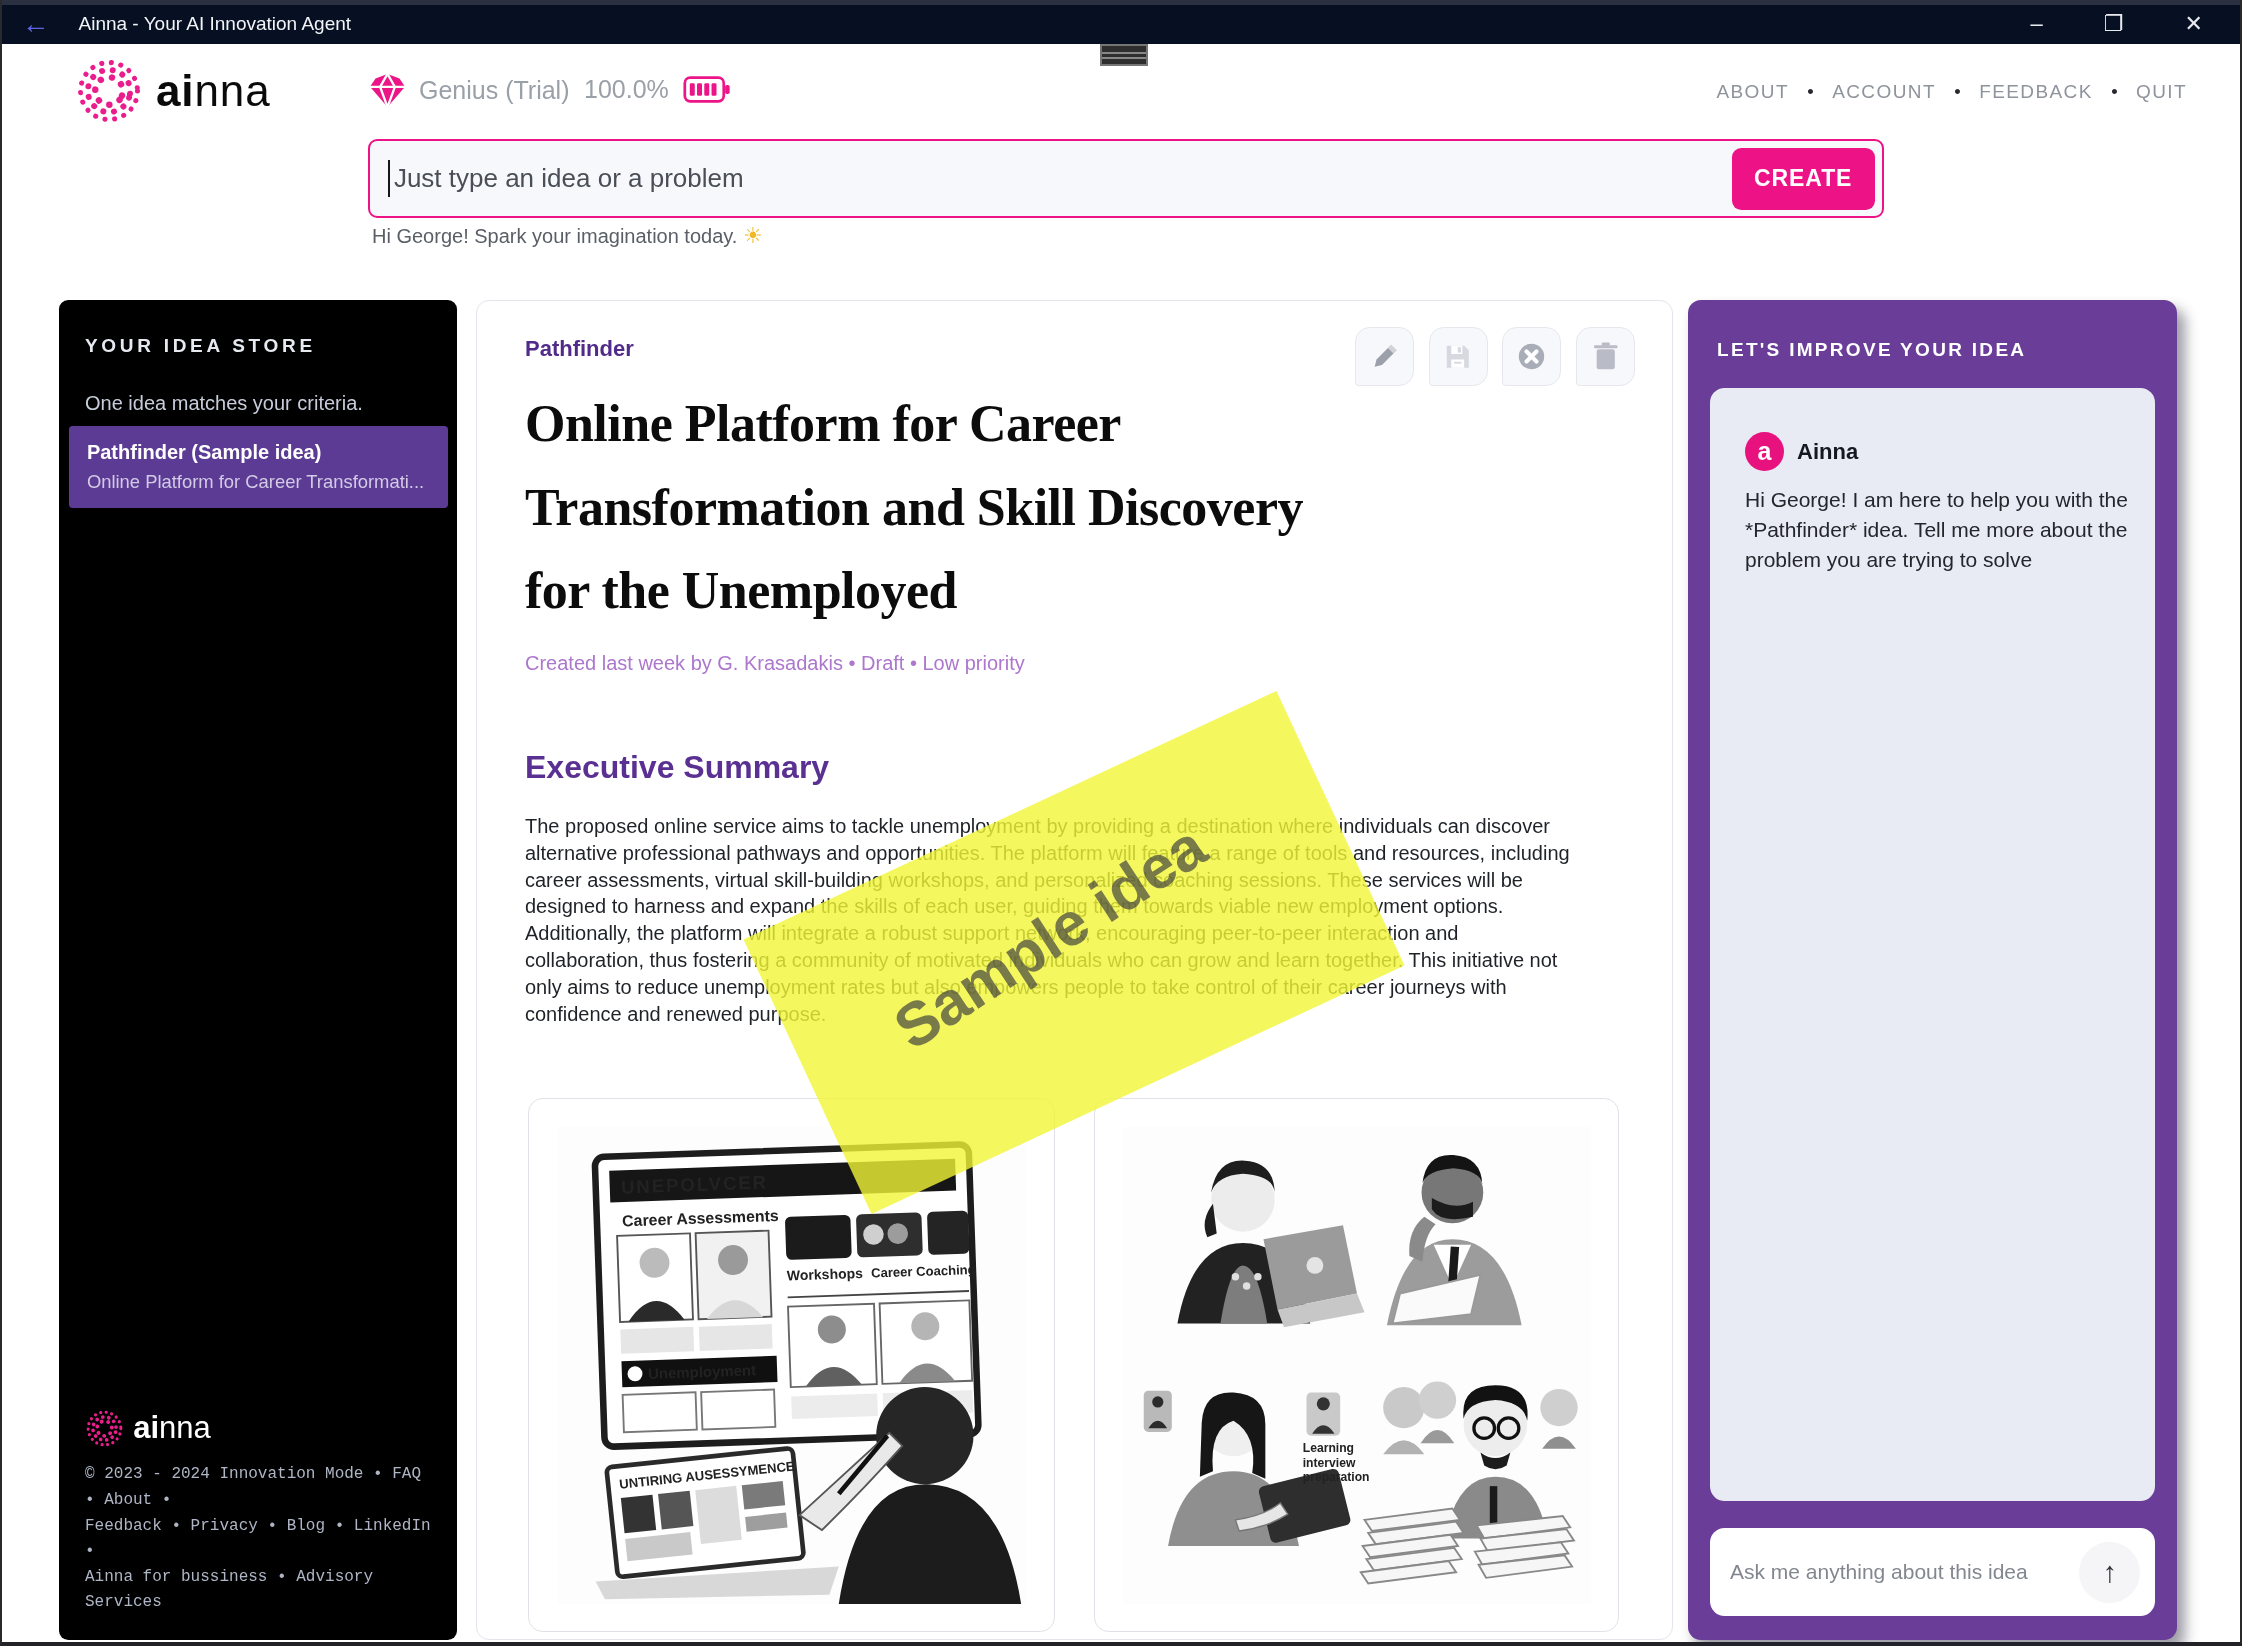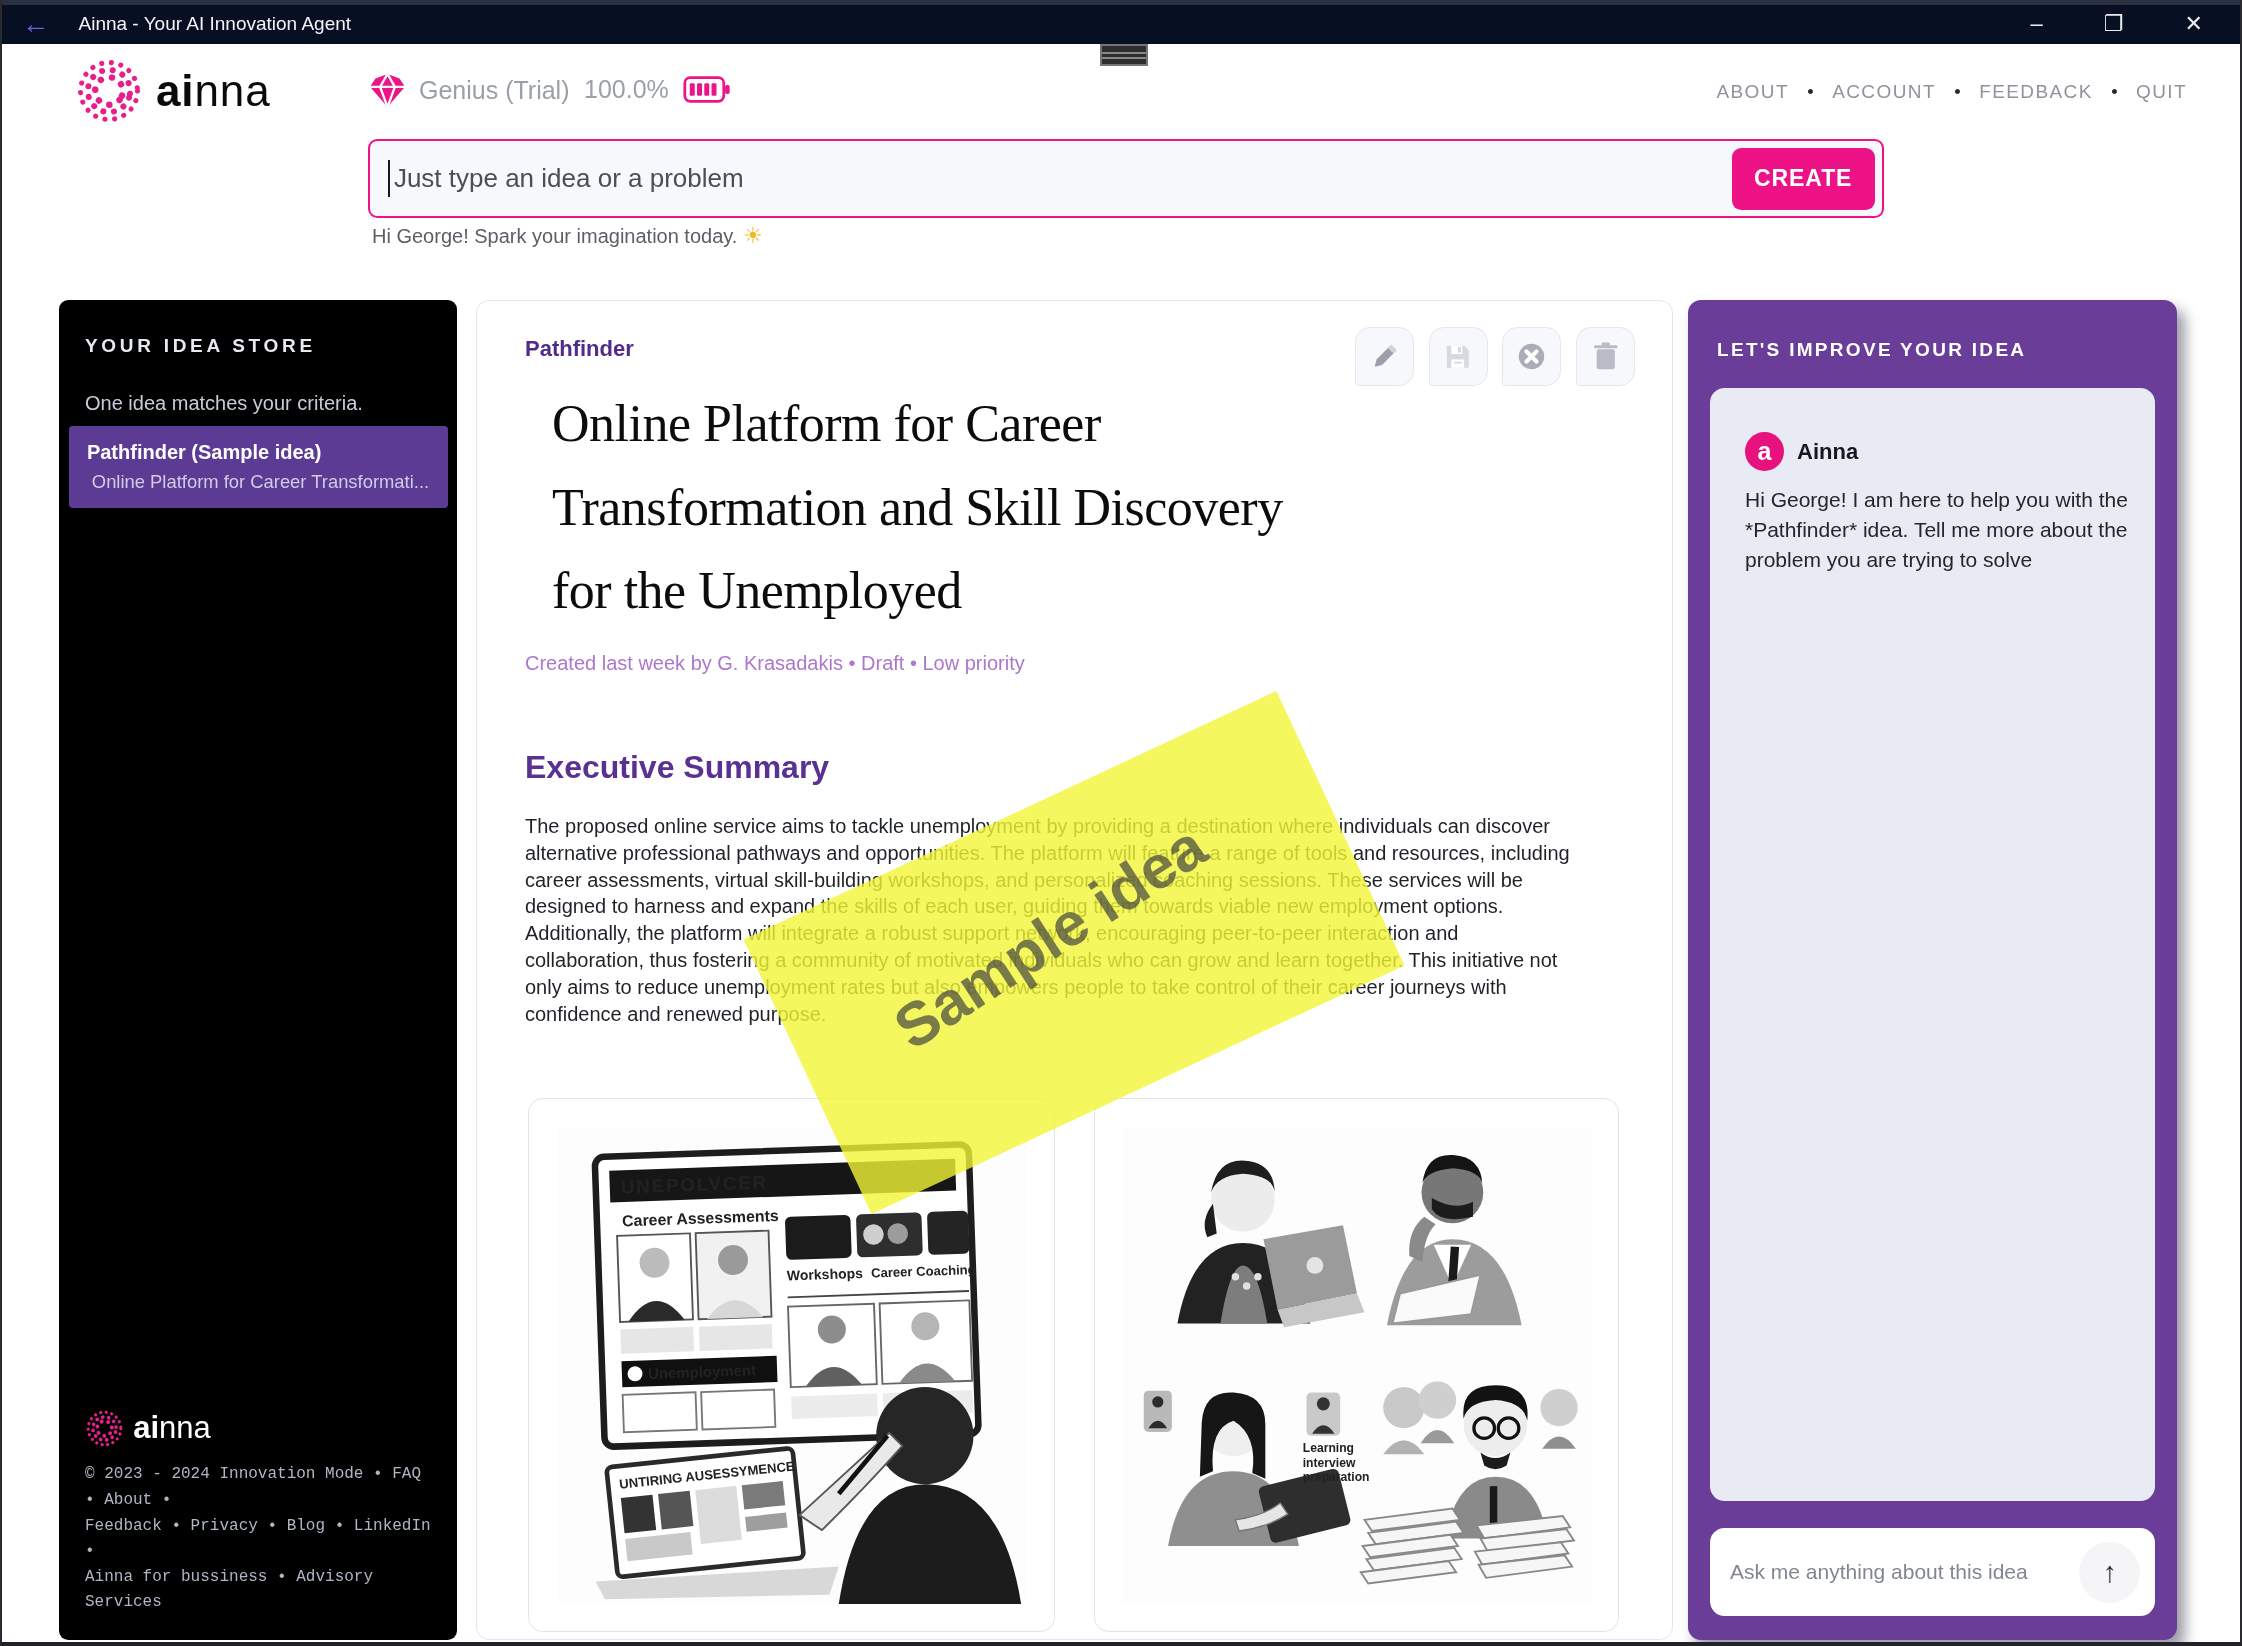--- a/index.html
+++ b/index.html
@@ -47,34 +47,34 @@
              border-radius:9.2px; padding:35px 26px; }
   .sb-title { color:#E6E9F0; font-size:19px; font-weight:700; letter-spacing:3.7px; }
   .sb-search { margin-top:37px; height:59px; background:#E9ECF2; border-radius:9.2px;
                display:flex; align-items:center; padding:0 16.5px; }
   .sb-search input { flex:1; border:none; outline:none; background:transparent; font-size:22px; color:#3c4least4; color:#3c4350;
                      font-family:"Liberation Sans",sans-serif; }
   .sb-search input::placeholder { color:#6E7580; opacity:1; }
   .sb-match { margin-top:35px; color:#C6CCD9; font-size:20px; }
   .sb-item { margin:11px -16.5px 0; background:#5C3B94; border-radius:3.7px; padding:14.7px 18.4px; cursor:pointer; }
   .sb-item-title { color:#fff; font-size:20px; font-weight:700; }
-  .sb-item-sub { color:#D3CBE6; font-size:18.4px; margin-top:7.3px; white-space:nowrap; overflow:hidden;text-align:right; }
+  .sb-item-sub { color:#D3CBE6; font-size:18.4px; margin-top:7.3px; white-space:nowrap; overflow:hidden; }
   .sb-footer { position:absolute; bottom:24px; left:26px; right:26px; }
   .sb-logo { display:flex; align-items:center; gap:9.2px; margin-bottom:14.7px; }
   .sb-logo-text { color:#fff; font-size:31px; }
   .sb-footer-line { color:#AEB5C4; font-size:16px; line-height:1.6; cursor:pointer;font-family:Liberation Mono, monospace; }
   
   .main-card { position:absolute; top:300px; left:474px; width:1197px; height:1340px; background:#fff;
                border:1.8px solid #E3E5EB; border-radius:13px; overflow:hidden; }
   .idea-label { position:absolute; top:35px; left:48px; color:#512B8A; font-size:22px; font-weight:700; }
   .actions { position:absolute; top:26px; right:37px; display:flex; gap:14.7px; }
   .action-btn { width:59px; height:59px; background:#F7F8FB; border:1.8px solid #E5E7ED;
                 border-radius:14.7px 14.7px 14.7px 3.7px; display:flex; align-items:center; justify-content:center; cursor:pointer; }
   .idea-title { position:absolute; top:81px; left:48px; width:1084px; font-family:"Liberation Serif", serif;
-                font-weight:400; font-size:52px; line-height:1.61; color:#0c0c0d; letter-spacing:-0.5px;margin-left:27px; }
+                font-weight:700; font-size:52px; line-height:1.61; color:#0c0c0d; letter-spacing:-0.5px; }
   .idea-meta { position:absolute; top:351px; left:48px; color:#AC77CD; font-size:20px; }
   .exec-heading { position:absolute; top:448px; left:48px; color:#5A3192; font-size:32px; font-weight:700; }
   .exec-para { position:absolute; top:512px; left:48px; width:1047px; font-size:20px; line-height:1.34;
                color:#1f2328; z-index:1; }
   .banner { position:absolute; top:500px; left:303px; width:588px; height:303px; background:#F1F636;
             opacity:0.8; transform:rotate(-25deg); z-index:5; pointer-events:none; }
   .watermark { position:absolute; top:601px; left:395px; font-size:61px; font-weight:700; color:#3f3f3f;
                opacity:0.68; transform:rotate(-33deg); z-index:6; pointer-events:none; white-space:nowrap; }
   .img-card { position:absolute; top:797px; width:527px; height:534px; background:#fff;
               border:1.8px solid #E0E2E8; border-radius:14.7px; padding:27.5px; z-index:2; }

